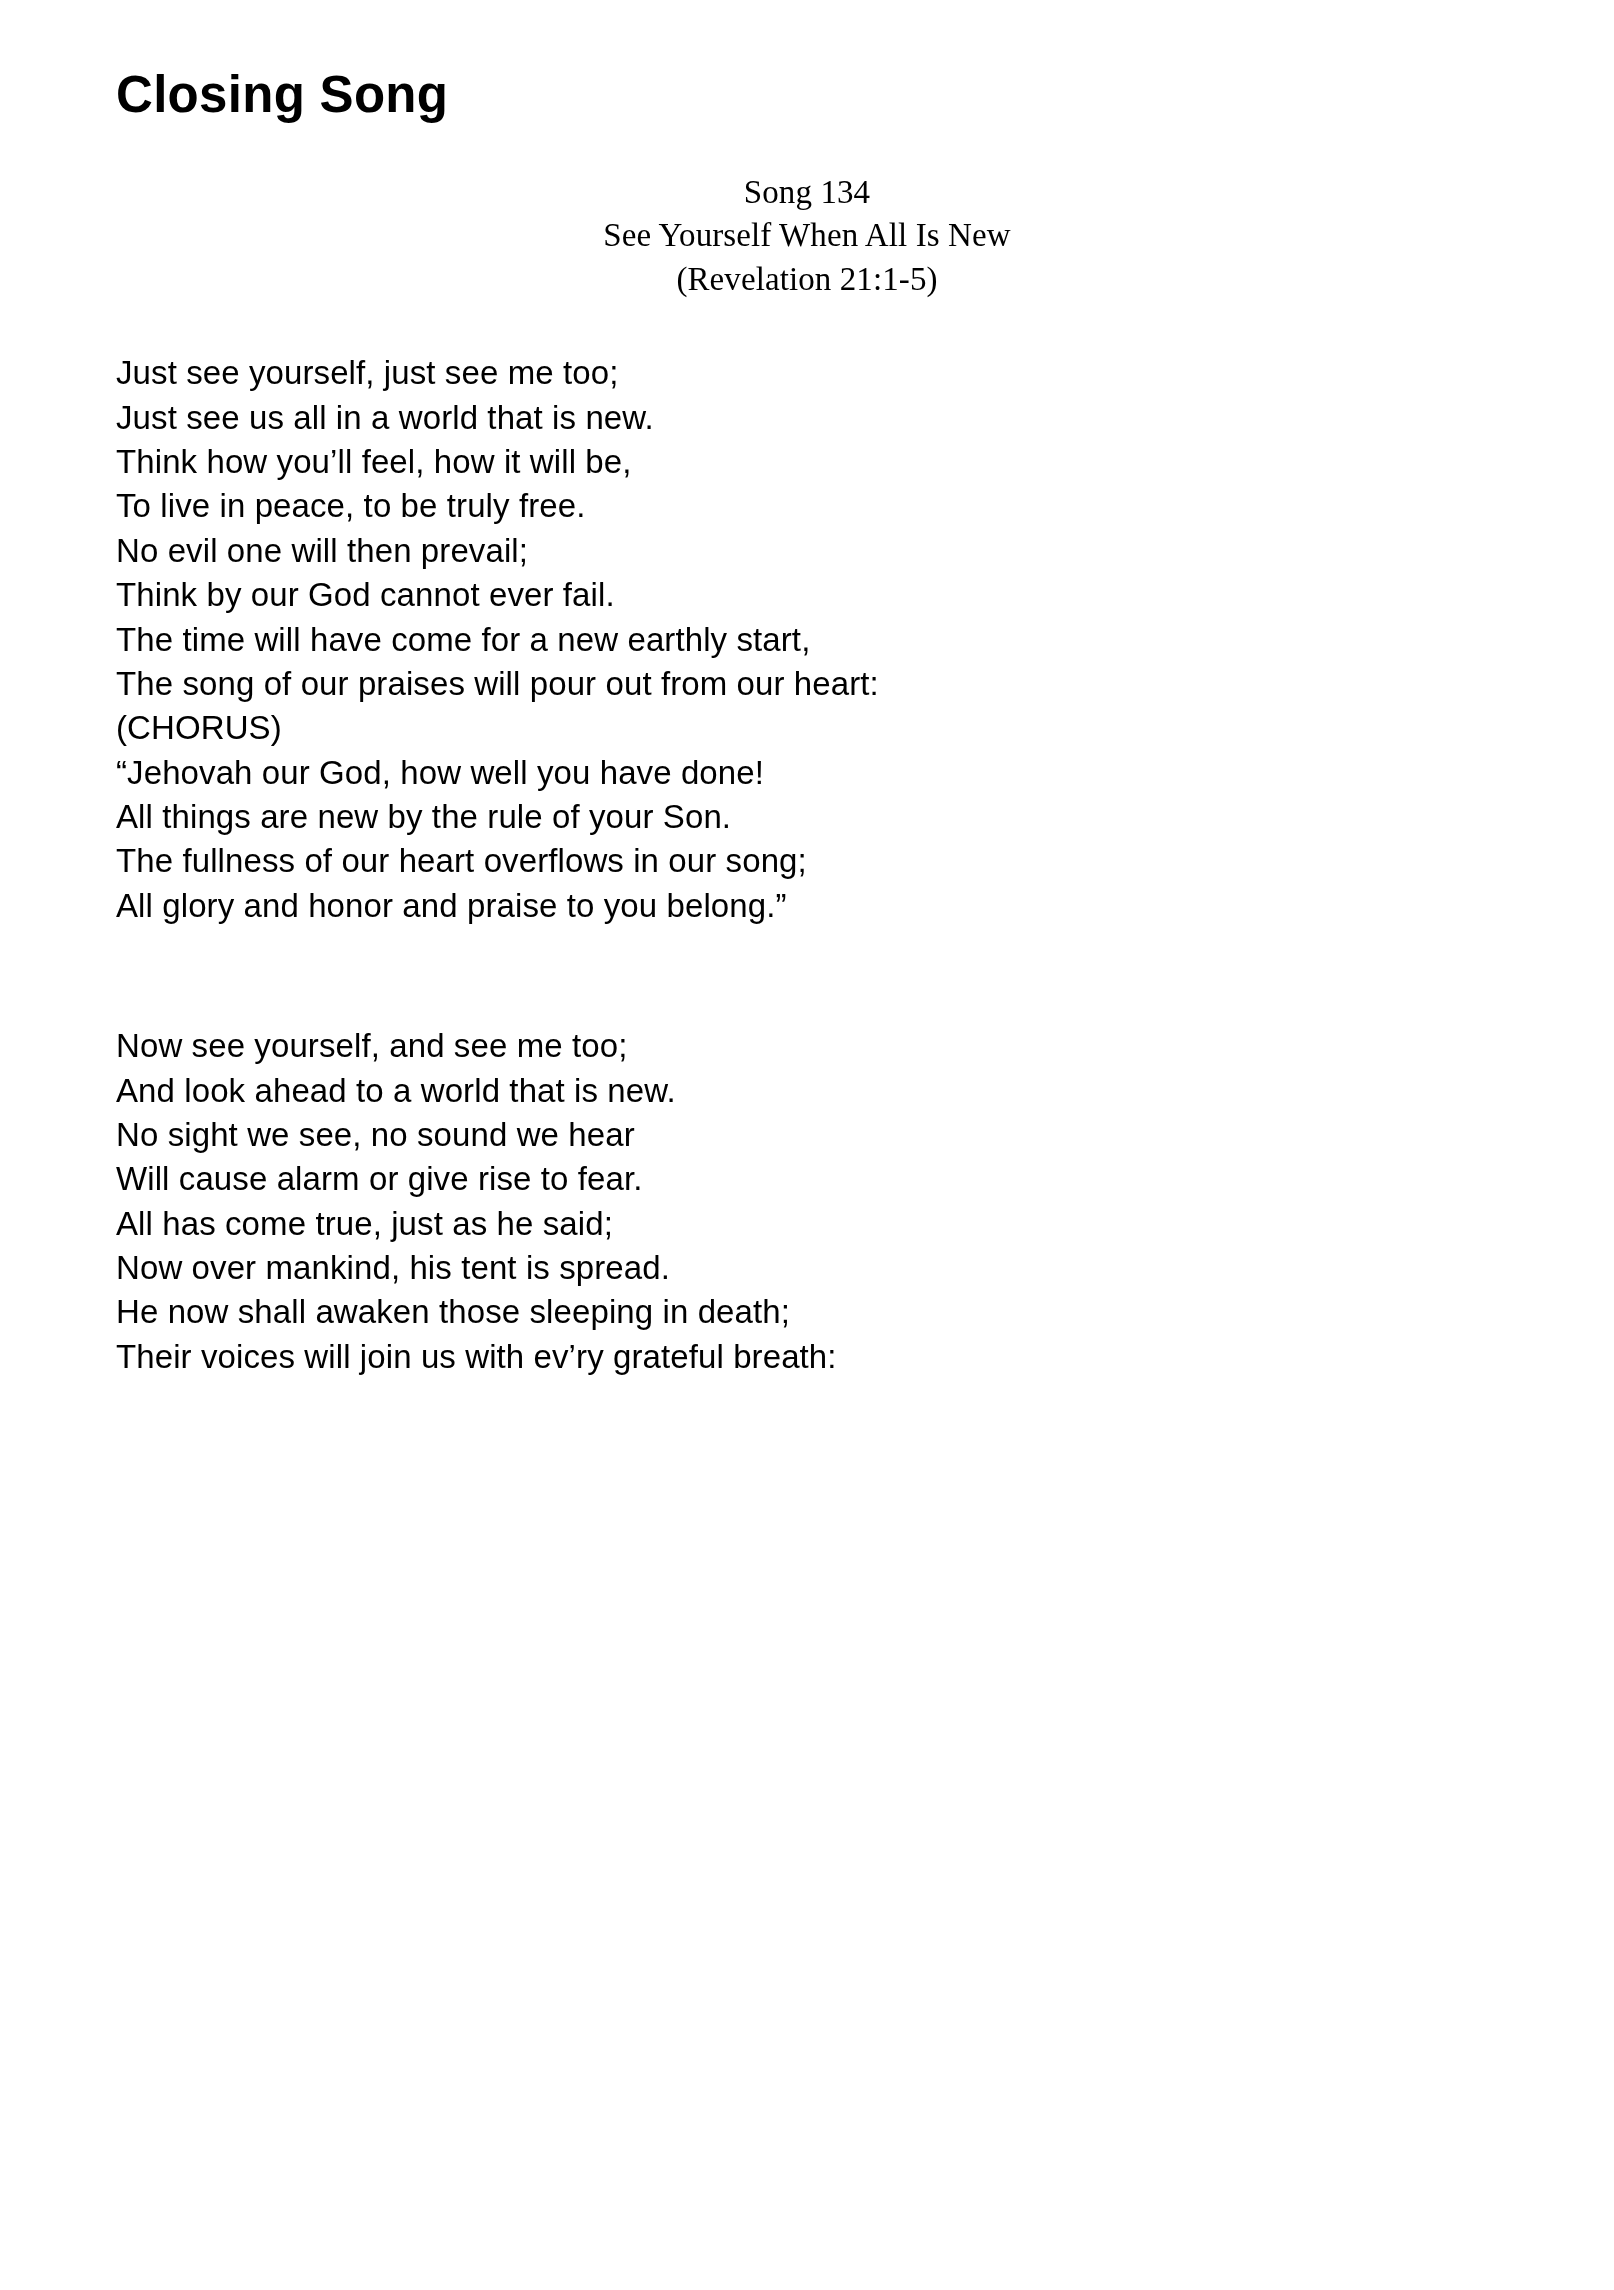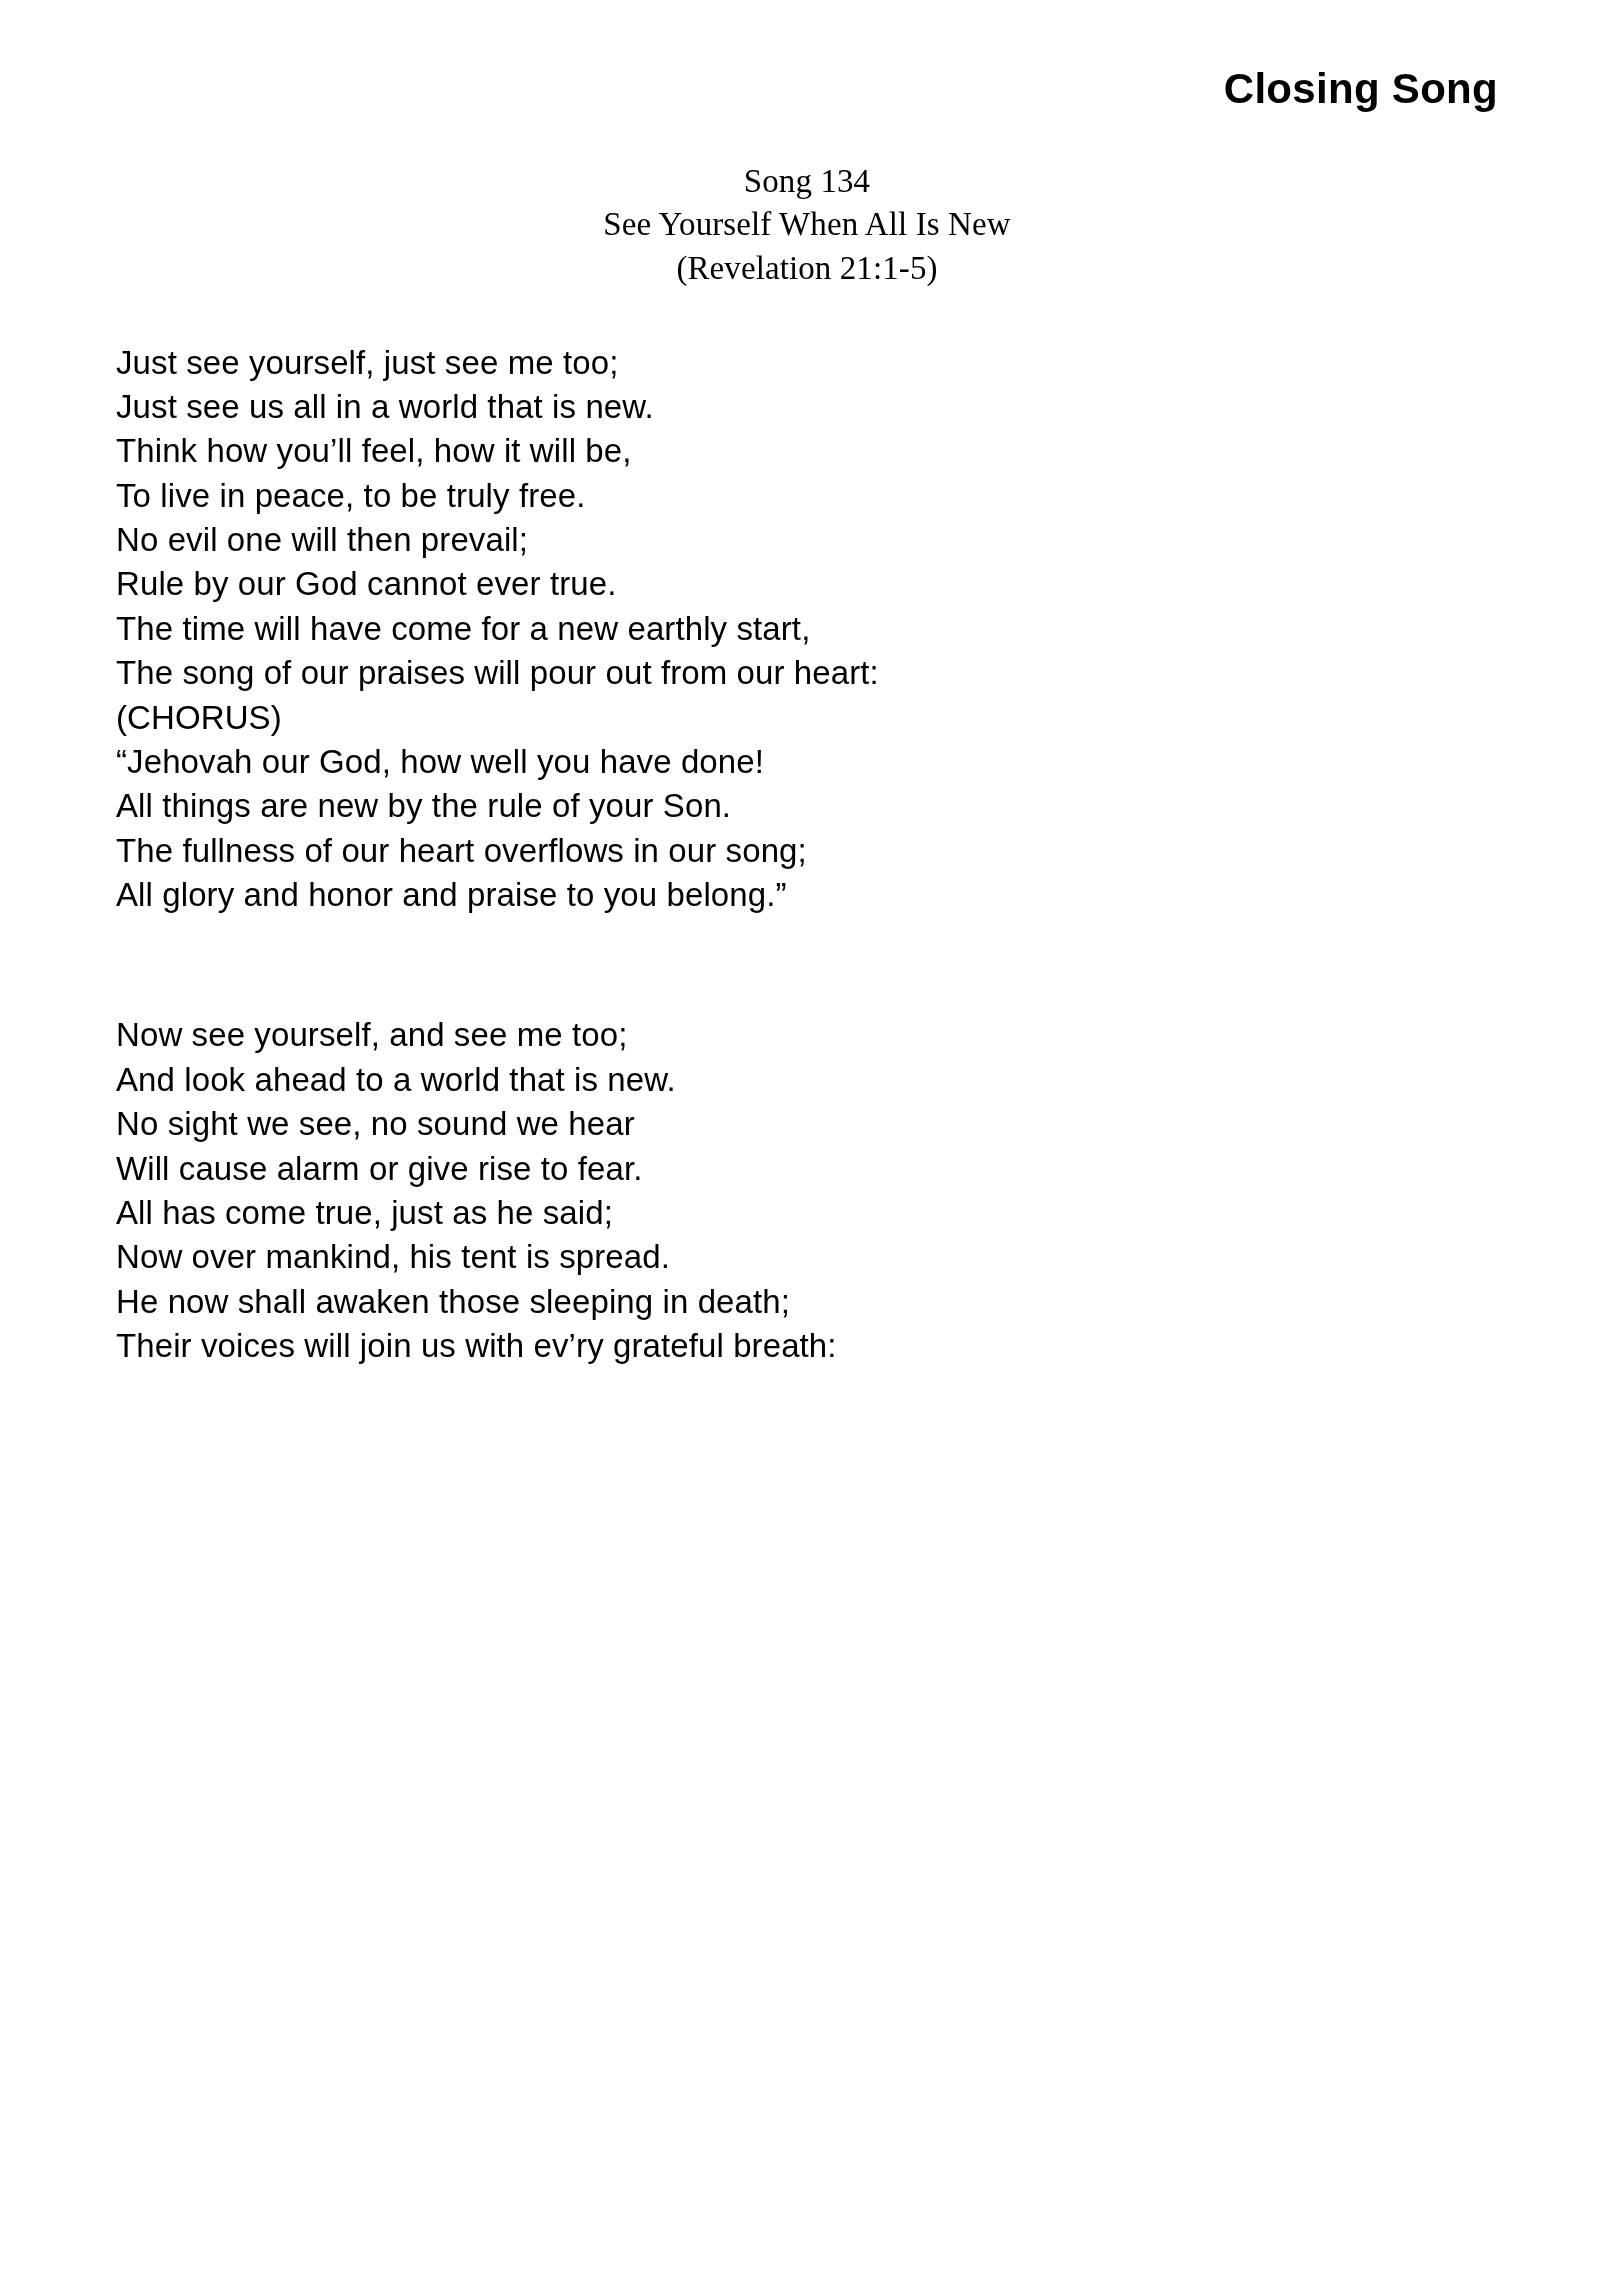--- a/index.html
+++ b/index.html
@@ -15,22 +15,22 @@
     -webkit-font-smoothing: antialiased;
   }
   .page {
     width: 1614px;
     height: 2290px;
     box-sizing: border-box;
     padding: 50px 116px 0 116px;
     position: relative;
   }
   .doc-title {
-    text-align: right;
-    font-size: 42px;
+    text-align: left;
+    font-size: 51px;
     font-weight: bold;
     letter-spacing: 0.3px;
     margin: 13.5px 0 0 0;
     line-height: 1.2;
   }
   .header-block {
     text-align: center;
     margin-top: 46px;
   }
   .header-line {
@@ -69,21 +69,21 @@
     <div class="header-line">See Yourself When All Is New</div>
     <div class="header-line">(Revelation 21:1-5)</div>
   </div>
 
   <div class="verse">
     <div class="verse-line">Just see yourself, just see me too;</div>
     <div class="verse-line">Just see us all in a world that is new.</div>
     <div class="verse-line">Think how you’ll feel, how it will be,</div>
     <div class="verse-line">To live in peace, to be truly free.</div>
     <div class="verse-line">No evil one will then prevail;</div>
-    <div class="verse-line">Rule by our God cannot ever true.</div>
+    <div class="verse-line">Think by our God cannot ever fail.</div>
     <div class="verse-line">The time will have come for a new earthly start,</div>
     <div class="verse-line">The song of our praises will pour out from our heart:</div>
     <div class="chorus-label">(CHORUS)</div>
     <div class="verse-line">“Jehovah our God, how well you have done!</div>
     <div class="verse-line">All things are new by the rule of your Son.</div>
     <div class="verse-line">The fullness of our heart overflows in our song;</div>
     <div class="verse-line">All glory and honor and praise to you belong.”</div>
   </div>
 
   <div class="verse second">

